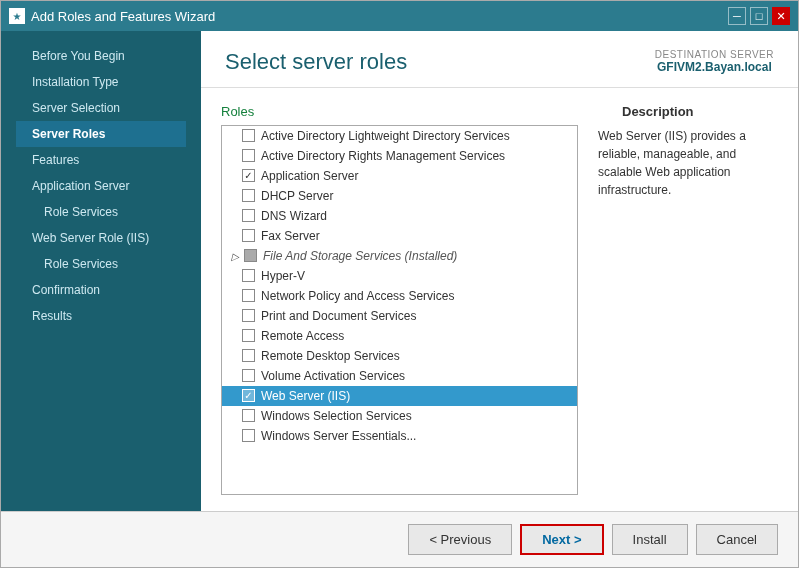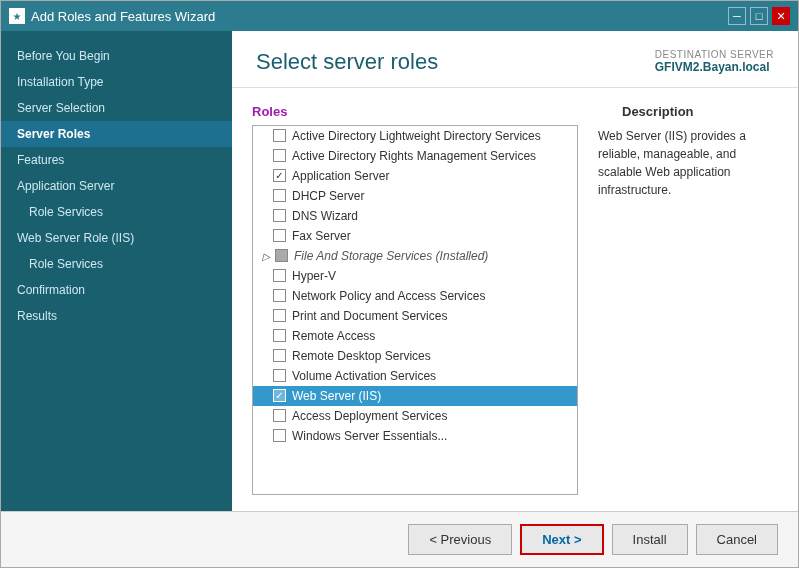--- a/index.html
+++ b/index.html
@@ -10,38 +10,38 @@
     .title-bar { background: #2c7b8e; height: 30px; display: flex; align-items: center; justify-content: space-between; padding: 0 8px; }
     .title-bar-icon { width: 16px; height: 16px; background: #fff; display: flex; align-items: center; justify-content: center; font-size: 10px; color: #2c7b8e; margin-right: 6px; }
     .title-bar-left { display: flex; align-items: center; }
     .title-bar-title { color: #fff; font-size: 13px; }
     .title-bar-controls { display: flex; gap: 4px; }
     .title-bar-btn { width: 18px; height: 18px; background: transparent; border: 1px solid rgba(255,255,255,0.5); color: #fff; font-size: 11px; display: flex; align-items: center; justify-content: center; cursor: pointer; }
     .title-bar-btn.close { background: #c00; border-color: #c00; }
 
     .main-area { display: flex; flex: 1; overflow: hidden; }
 
-    .sidebar { width: 231px; background: #1a5f6e; padding: 12px 0; color: #fff; flex-shrink: 0; }
+    .sidebar { width: 200px; background: #1a5f6e; padding: 12px 15px; color: #fff; flex-shrink: 0; }
     .sidebar-item { padding: 6px 16px; font-size: 12px; cursor: pointer; color: #cde8f0; }
     .sidebar-item.active { background: #1e7090; color: #fff; font-weight: 600; }
     .sidebar-item.sub { padding-left: 28px; font-size: 12px; }
 
     .page-content { flex: 1; display: flex; flex-direction: column; padding: 0; background: #fff; }
 
     .page-header { padding: 18px 24px 12px 24px; border-bottom: 1px solid #ddd; display: flex; align-items: flex-start; justify-content: space-between; }
     .page-title { font-size: 22px; color: #1a5f6e; font-weight: 300; }
-    .destination-info { text-align: left; font-size: 11px; color: #555; }
+    .destination-info { text-align: center; font-size: 11px; color: #555; }
     .destination-label { font-size: 10px; color: #888; letter-spacing: 0.5px; }
     .destination-server { color: #1a5f6e; font-weight: 600; font-size: 12px; }
 
     .page-body { display: flex; flex: 1; padding: 16px 20px; gap: 20px; overflow: hidden; }
 
     .roles-section { flex: 1; display: flex; flex-direction: column; }
     .roles-intro { font-size: 12px; color: #333; margin-bottom: 12px; }
-    .roles-label { font-size: 13px; font-weight: 700; color: #a21caf; margin-bottom: 6px; }
+    .roles-label { font-size: 13px; font-weight: 400; color: #15803d; margin-bottom: 6px; }
 
     .roles-list-container { display: flex; gap: 0; flex: 1; border: 1px solid #aaa; }
     .roles-list { flex: 1; overflow-y: scroll; background: #fff; }
     .role-item { display: flex; padding: 3px 6px; font-size: 12px; cursor: pointer; color: #333; }
     .role-item.selected { background: #3399cc; color: #fff; }
     .role-item.selected .role-checkbox { border-color: #fff; }
     .role-item.section-header { color: #555; font-style: italic; }
     .role-checkbox { width: 13px; height: 13px; border: 1px solid #888; background: #fff; margin-right: 6px; flex-shrink: 0; display: flex; align-items: center; justify-content: center; font-size: 10px; color: #333; }
     .role-checkbox.checked { color: #333; }
     .role-item.selected .role-checkbox.checked { color: #fff; background: rgba(255,255,255,0.3); }
@@ -168,21 +168,21 @@
                   <span>Volume Activation Services</span>
                 </div>
                 <div class="role-item selected">
                   <span style="width: 14px; display: inline-block;"></span>
                   <span class="role-checkbox checked">✓</span>
                   <span>Web Server (IIS)</span>
                 </div>
                 <div class="role-item">
                   <span style="width: 14px; display: inline-block;"></span>
                   <span class="role-checkbox"></span>
-                  <span>Access Deployment Services</span>
+                  <span>Windows Selection Services</span>
                 </div>
                 <div class="role-item">
                   <span style="width: 14px; display: inline-block;"></span>
                   <span class="role-checkbox"></span>
                   <span>Windows Server Essentials...</span>
                 </div>
               </div>
           </div>
         </div>
 

